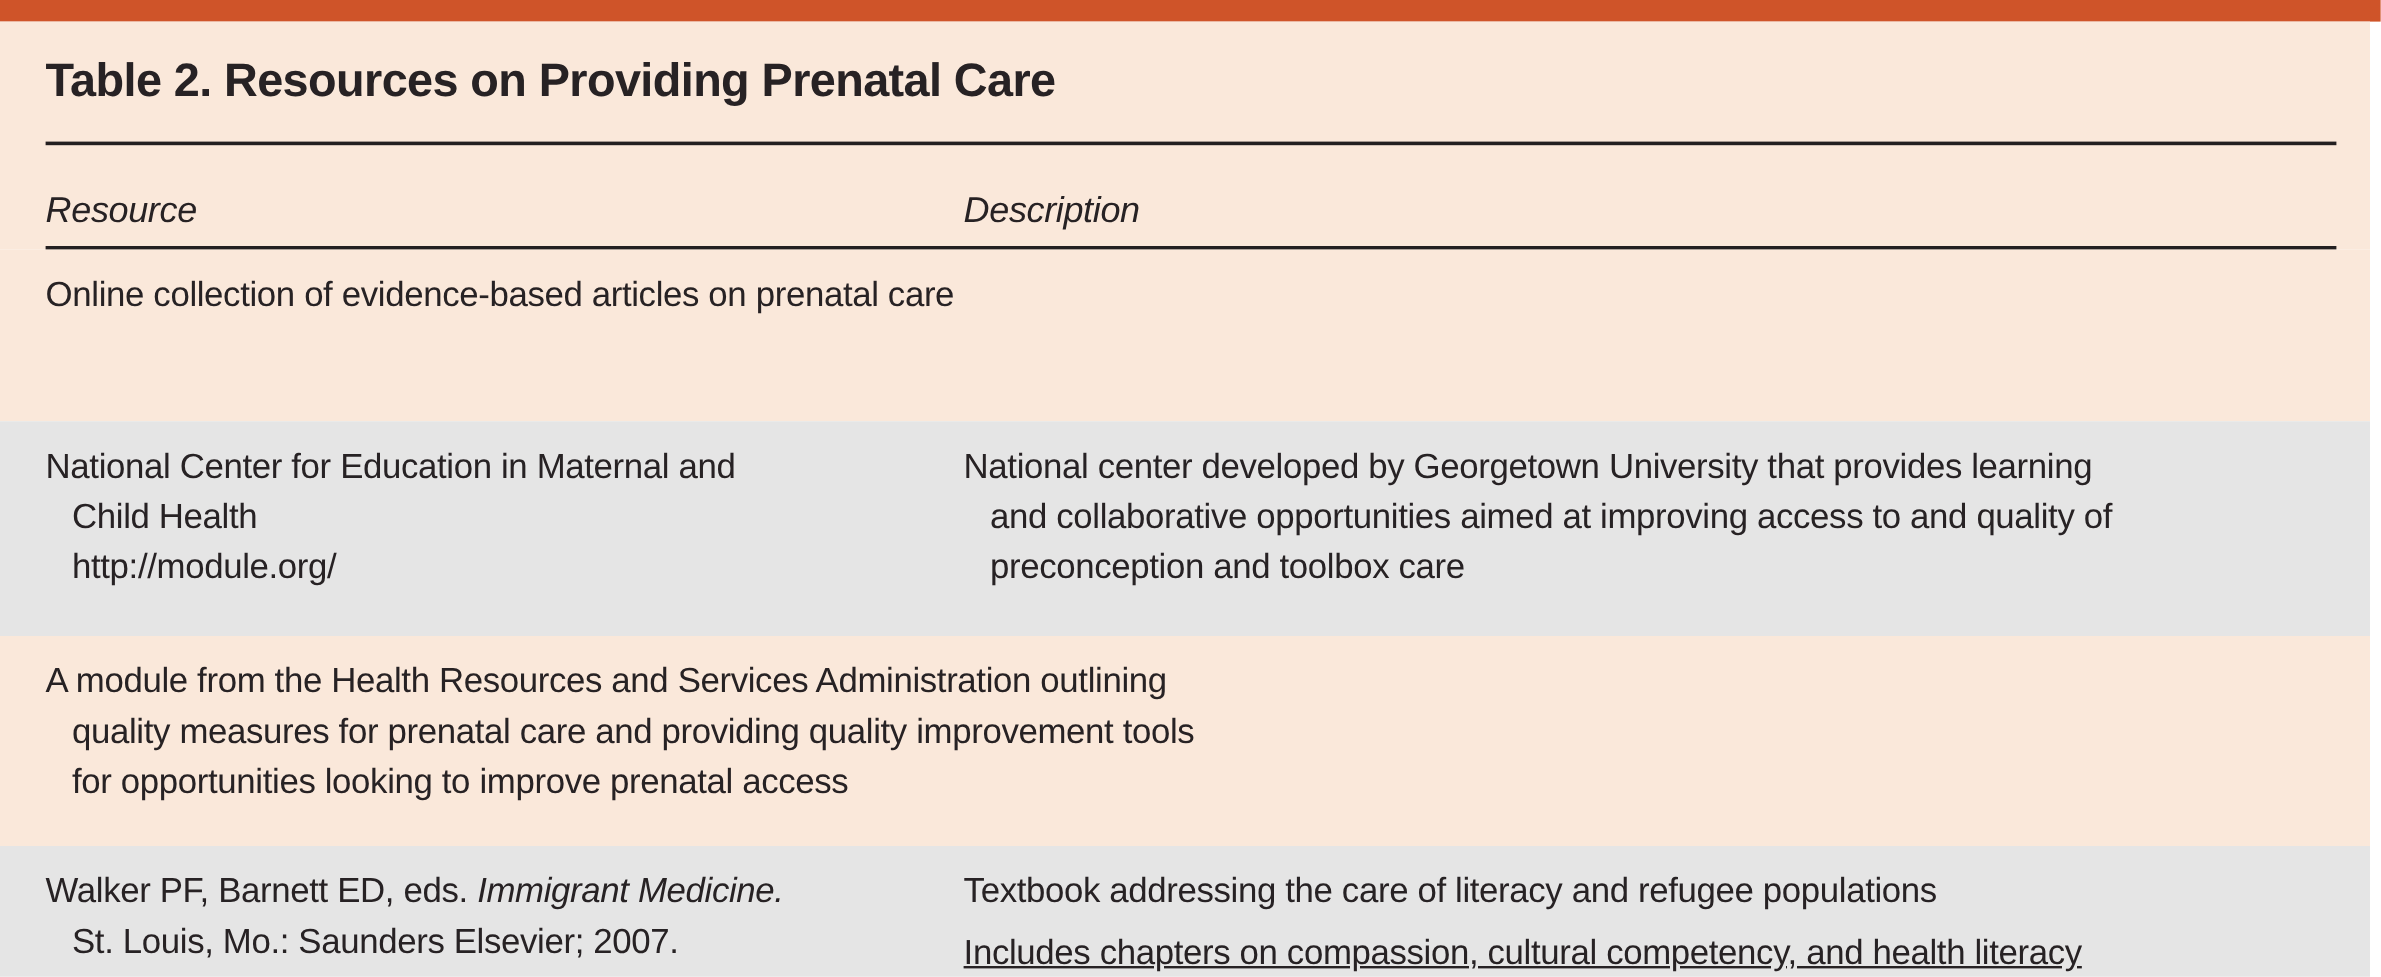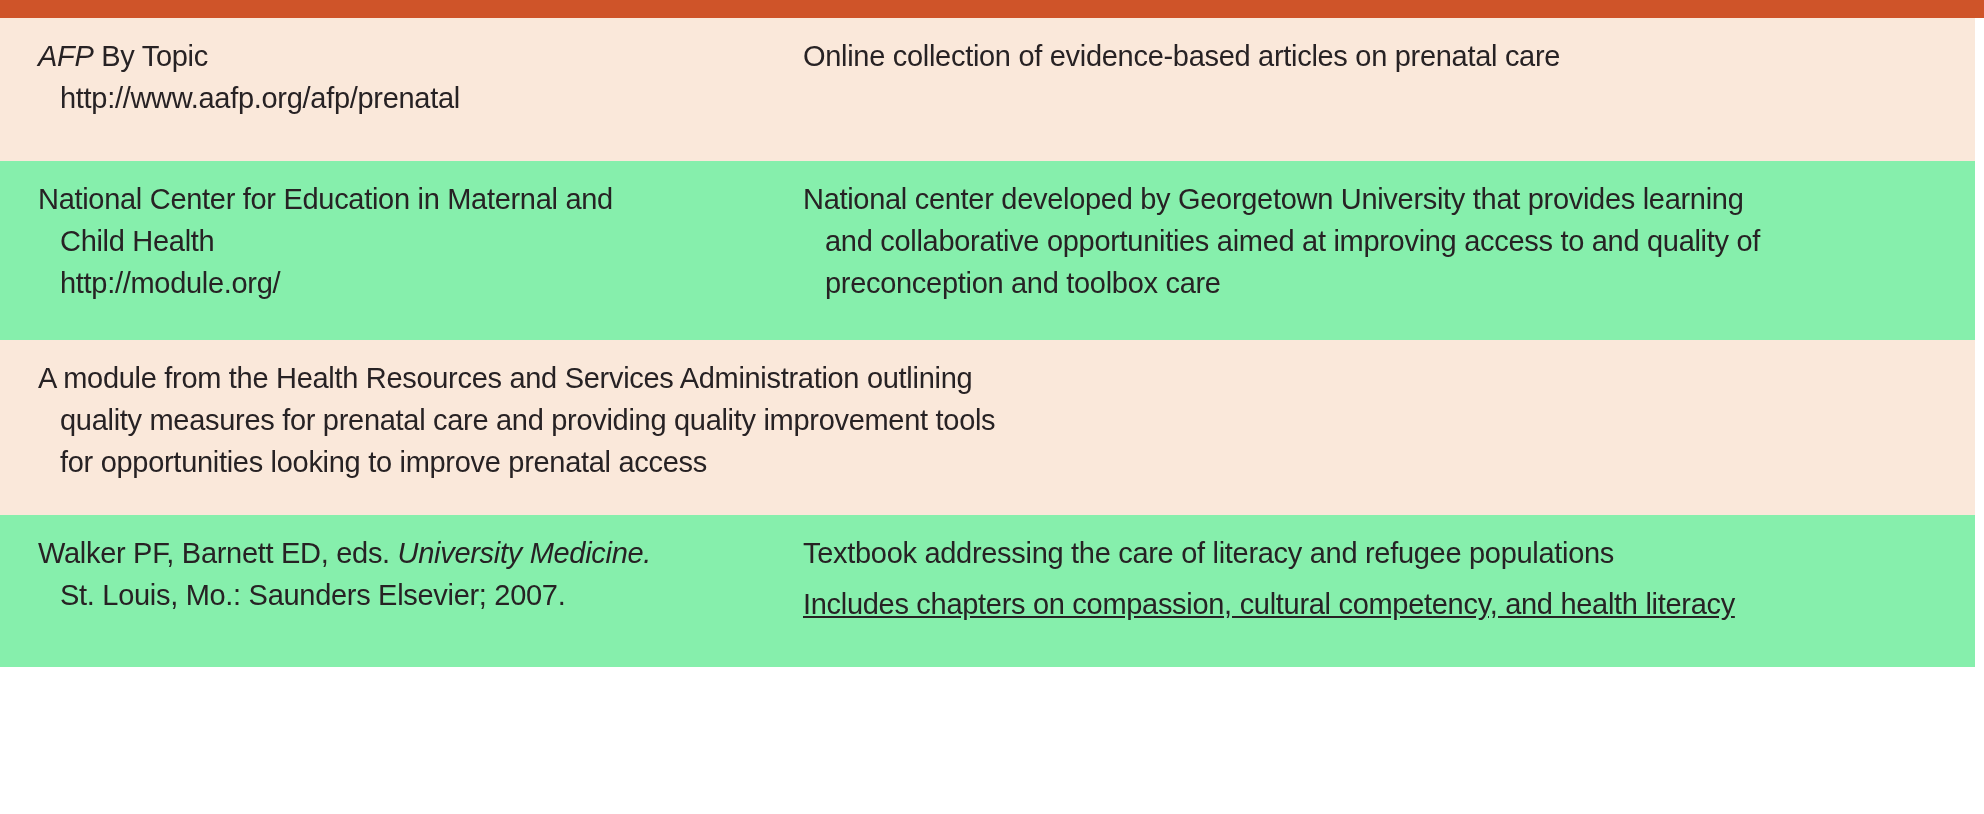--- a/index.html
+++ b/index.html
@@ -53,21 +53,21 @@
     font-style: italic;
     font-size: 30px;
     line-height: 34px;
     letter-spacing: -0.3px;
   }
 
   .row {
     display: grid;
     grid-template-columns: 765px 1fr;
     padding: 17px 28px 0 38px;
-    background: #86efac;
+    background: #e5e5e5;
   }
   .row.band { background: var(--band, #fae8da); }
   .row:nth-child(1) { min-height: 126px; }
   .row:nth-child(2) { min-height: 162px; }
   .row:nth-child(3) { min-height: 158px; }
   .row:nth-child(4) { min-height: 135px; }
 
   .cell { overflow: visible; }
 
   .line {
@@ -79,26 +79,31 @@
   .line.ind { padding-left: 22px; }
   .line.gap { margin-top: 9px; text-decoration: underline; }
   .it { font-style: italic; }
 </style>
 </head>
 <body>
 
 <div class="accent-bar top"></div>
 
 <div class="panel">
+  <div class="header-section">
+    <h1 class="table-title">Table 2. Resources on Providing Prenatal Care</h1>
+    <div class="rule after-title"></div>
+    <div class="cols-header">
+      <div>Resource</div>
+      <div>Description</div>
+    </div>
+    <div class="rule after-heads"></div>
+  </div>
   <div id="table-body">
       <div class="row band">
-        <div class="cell">
-          <div class="line"><span class="it">AFP</span><span> By Topic</span></div>
-          <div class="line ind"><span>http://www.aafp.org/afp/prenatal</span></div>
-        </div>
         <div class="cell">
           <div class="line"><span>Online collection of evidence-based articles on prenatal care</span></div>
         </div>
       </div>
       <div class="row">
         <div class="cell">
           <div class="line"><span>National Center for Education in Maternal and</span></div>
           <div class="line ind"><span>Child Health</span></div>
           <div class="line ind"><span>http://module.org/</span></div>
         </div>
@@ -110,21 +115,21 @@
       </div>
       <div class="row band">
         <div class="cell">
           <div class="line"><span>A module from the Health Resources and Services Administration outlining</span></div>
           <div class="line ind"><span>quality measures for prenatal care and providing quality improvement tools</span></div>
           <div class="line ind"><span>for opportunities looking to improve prenatal access</span></div>
         </div>
       </div>
       <div class="row">
         <div class="cell">
-          <div class="line"><span>Walker PF, Barnett ED, eds. </span><span class="it">University Medicine.</span></div>
+          <div class="line"><span>Walker PF, Barnett ED, eds. </span><span class="it">Immigrant Medicine.</span></div>
           <div class="line ind"><span>St. Louis, Mo.: Saunders Elsevier; 2007.</span></div>
         </div>
         <div class="cell">
           <div class="line"><span>Textbook addressing the care of literacy and refugee populations</span></div>
           <div class="line gap"><span>Includes chapters on compassion, cultural competency, and health literacy</span></div>
         </div>
       </div>
     </div>
 </div>
 

